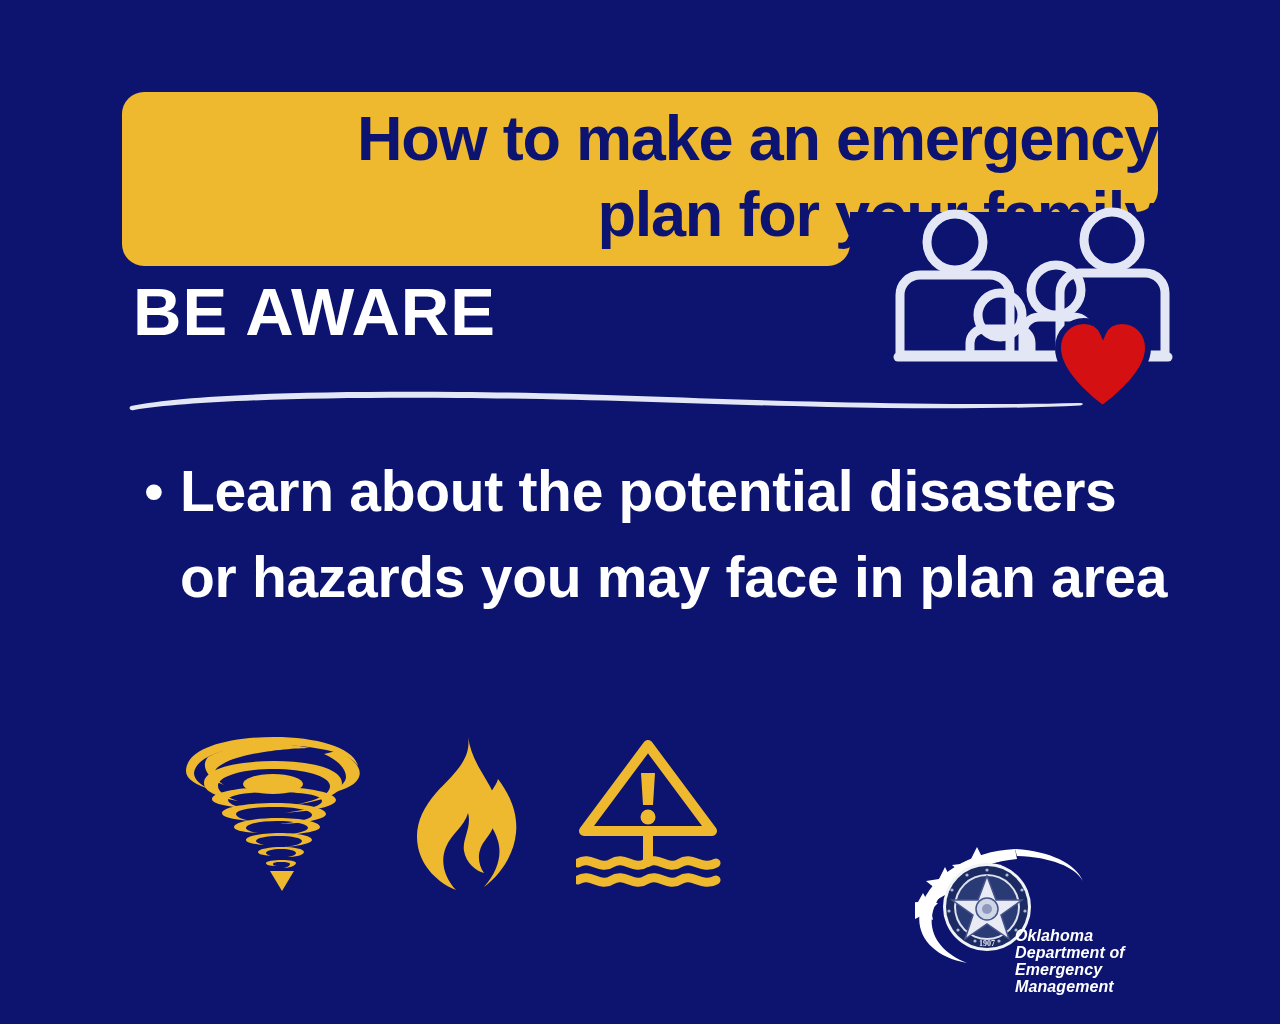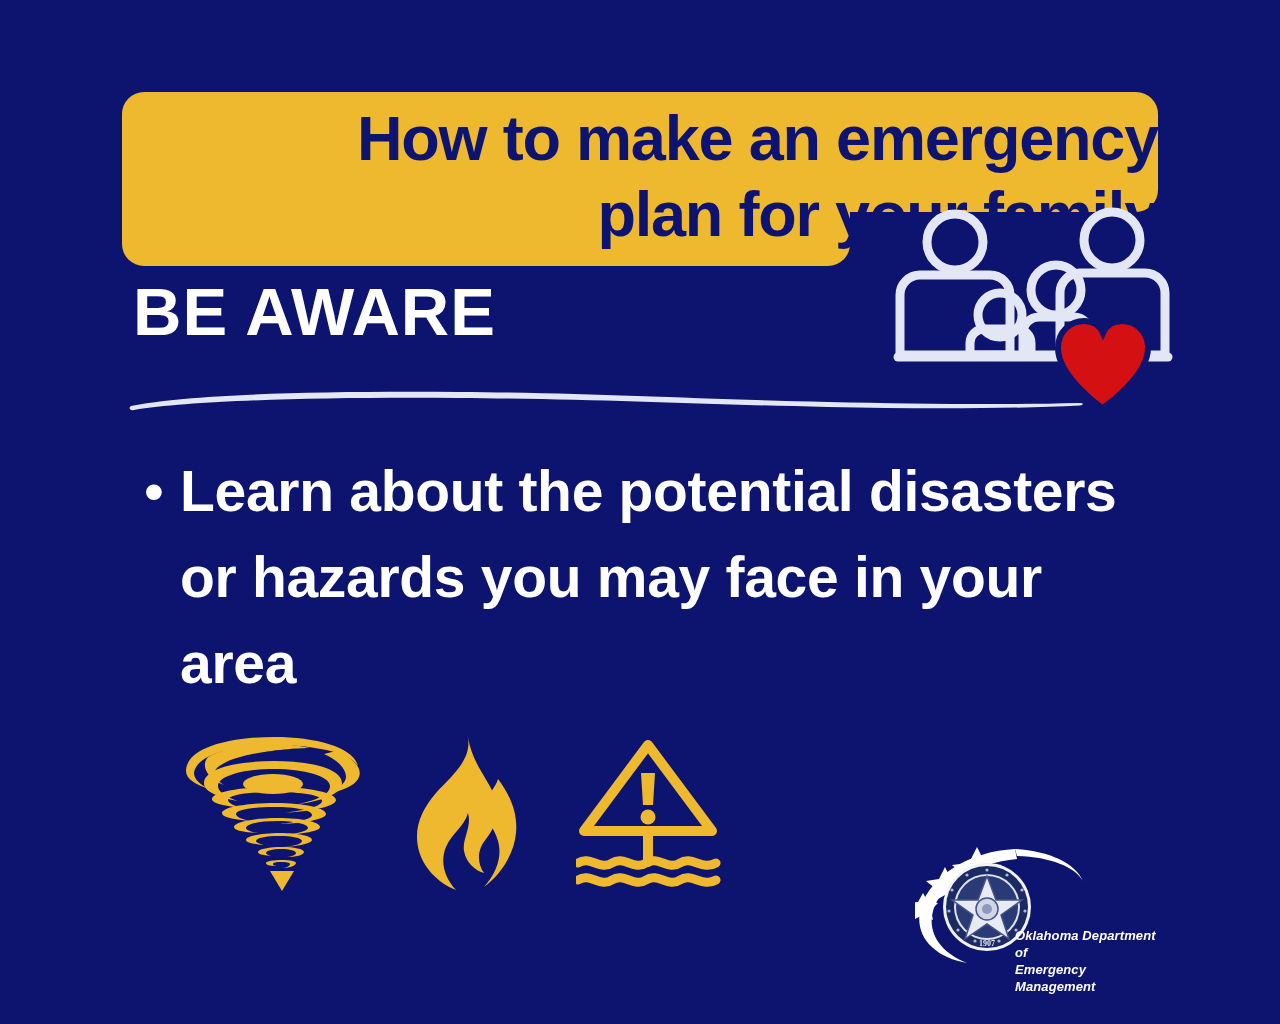--- a/index.html
+++ b/index.html
@@ -153,21 +153,21 @@
     font-weight: bold;
     font-style: italic;
     letter-spacing: -2px;
     line-height: 1;
   }
   .logo-sub {
     position: absolute;
     left: 100px;
     top: 82px;
     color: #ffffff;
-    font-size: 13px;
+    font-size: 16px;
     font-weight: bold;
     font-style: italic;
     line-height: 17px;
     white-space: pre-line;
     letter-spacing: 0.1px;
   }
 </style>
 </head>
 <body>
 
@@ -185,21 +185,21 @@
   <div class="underline-wrap">
     <svg width="960" height="38" viewBox="0 0 960 38" xmlns="http://www.w3.org/2000/svg">
       <path d="M3,28 C60,17 170,13 330,14 C470,15 560,21 700,24 C790,26 880,27 950,25
                C955,24.8 957,26 952,27.5 C880,31 790,31 700,29 C560,26 470,21 330,20
                C175,19 62,23 6,32 C2,33.5 0,29.5 3,28 Z" fill="#e3e6f5"></path>
     </svg>
   </div>
 
   <div class="bullet-row">
     <div class="bullet-dot">•</div>
-    <div class="bullet-text">Learn about the potential disasters or hazards you may face in your area</div>
+    <div class="bullet-text">Learn about the potential disasters or hazards you may face in plan area</div>
   </div>
 
   <div class="family-icon">
     <svg width="290" height="215" viewBox="0 0 290 215" xmlns="http://www.w3.org/2000/svg">
       <g fill="none" stroke="#e3e6f5" stroke-width="9" stroke-linejoin="round" stroke-linecap="round">
 
         <circle cx="65" cy="37" r="28"></circle>
         <path d="M10,150 L10,90 a20,20 0 0 1 20,-20 L100,70 a20,20 0 0 1 20,20 L120,150 Z"></path>
 
         <circle cx="222" cy="35" r="28"></circle>

